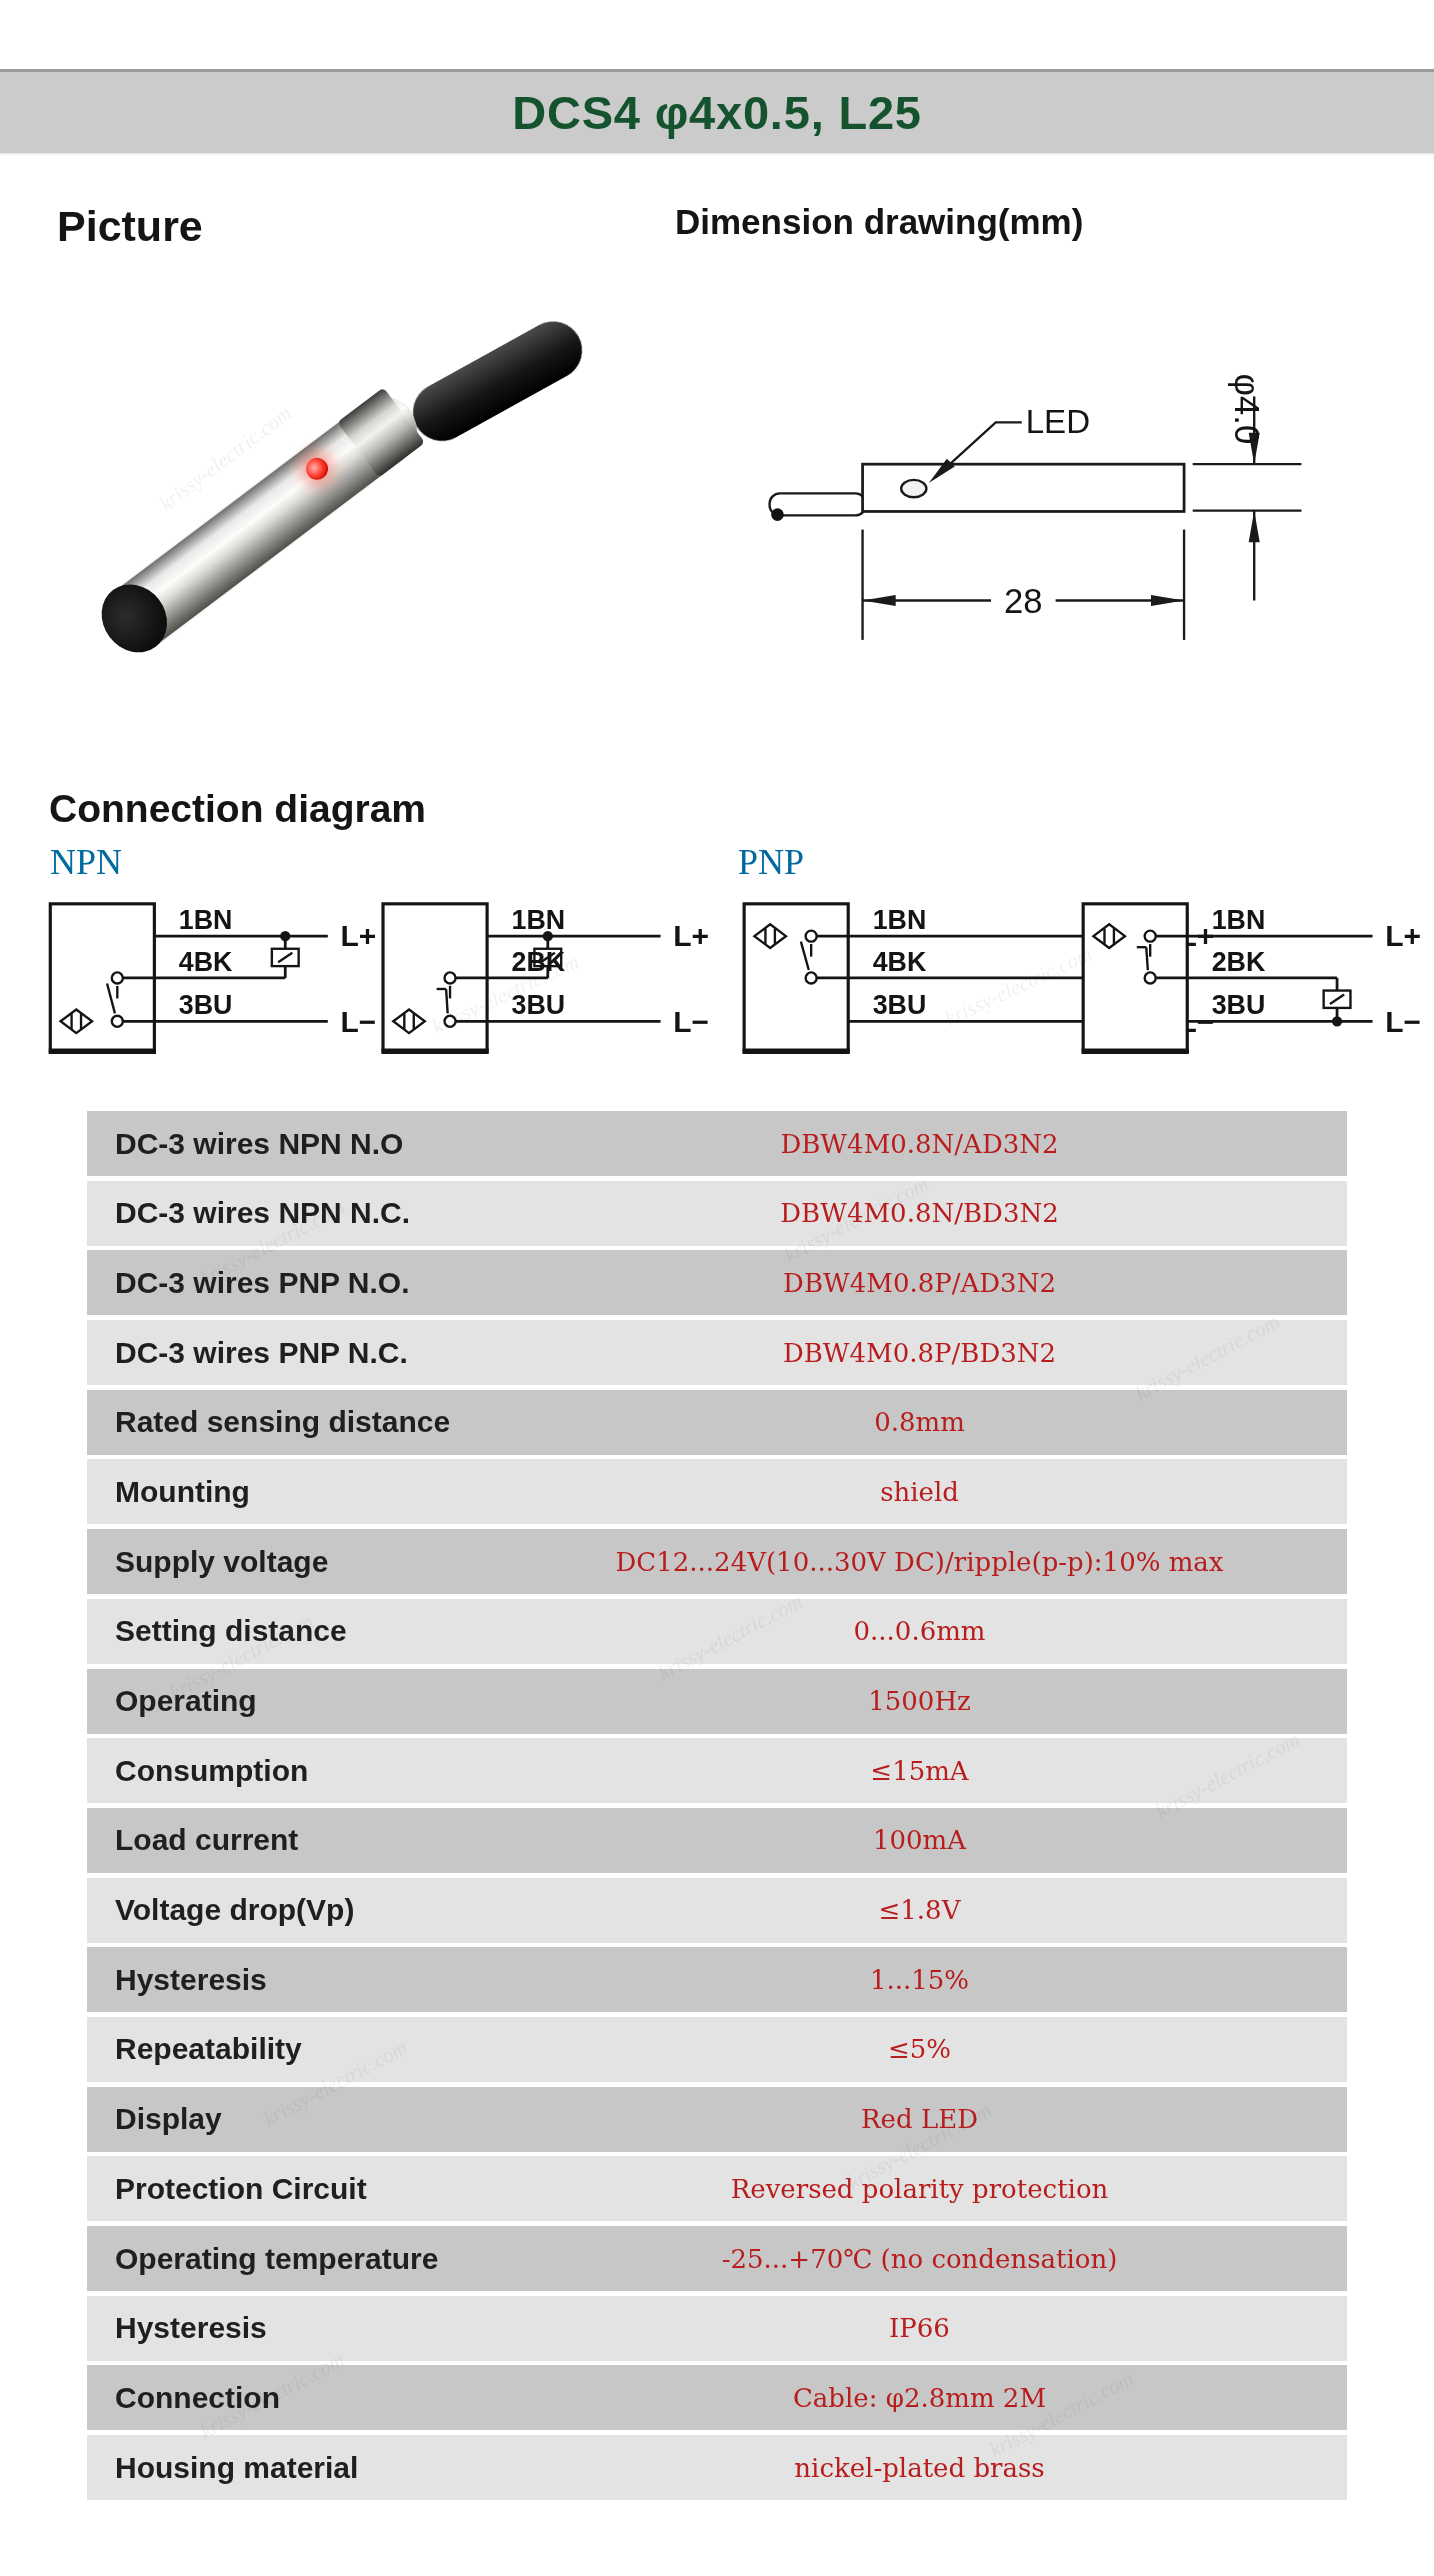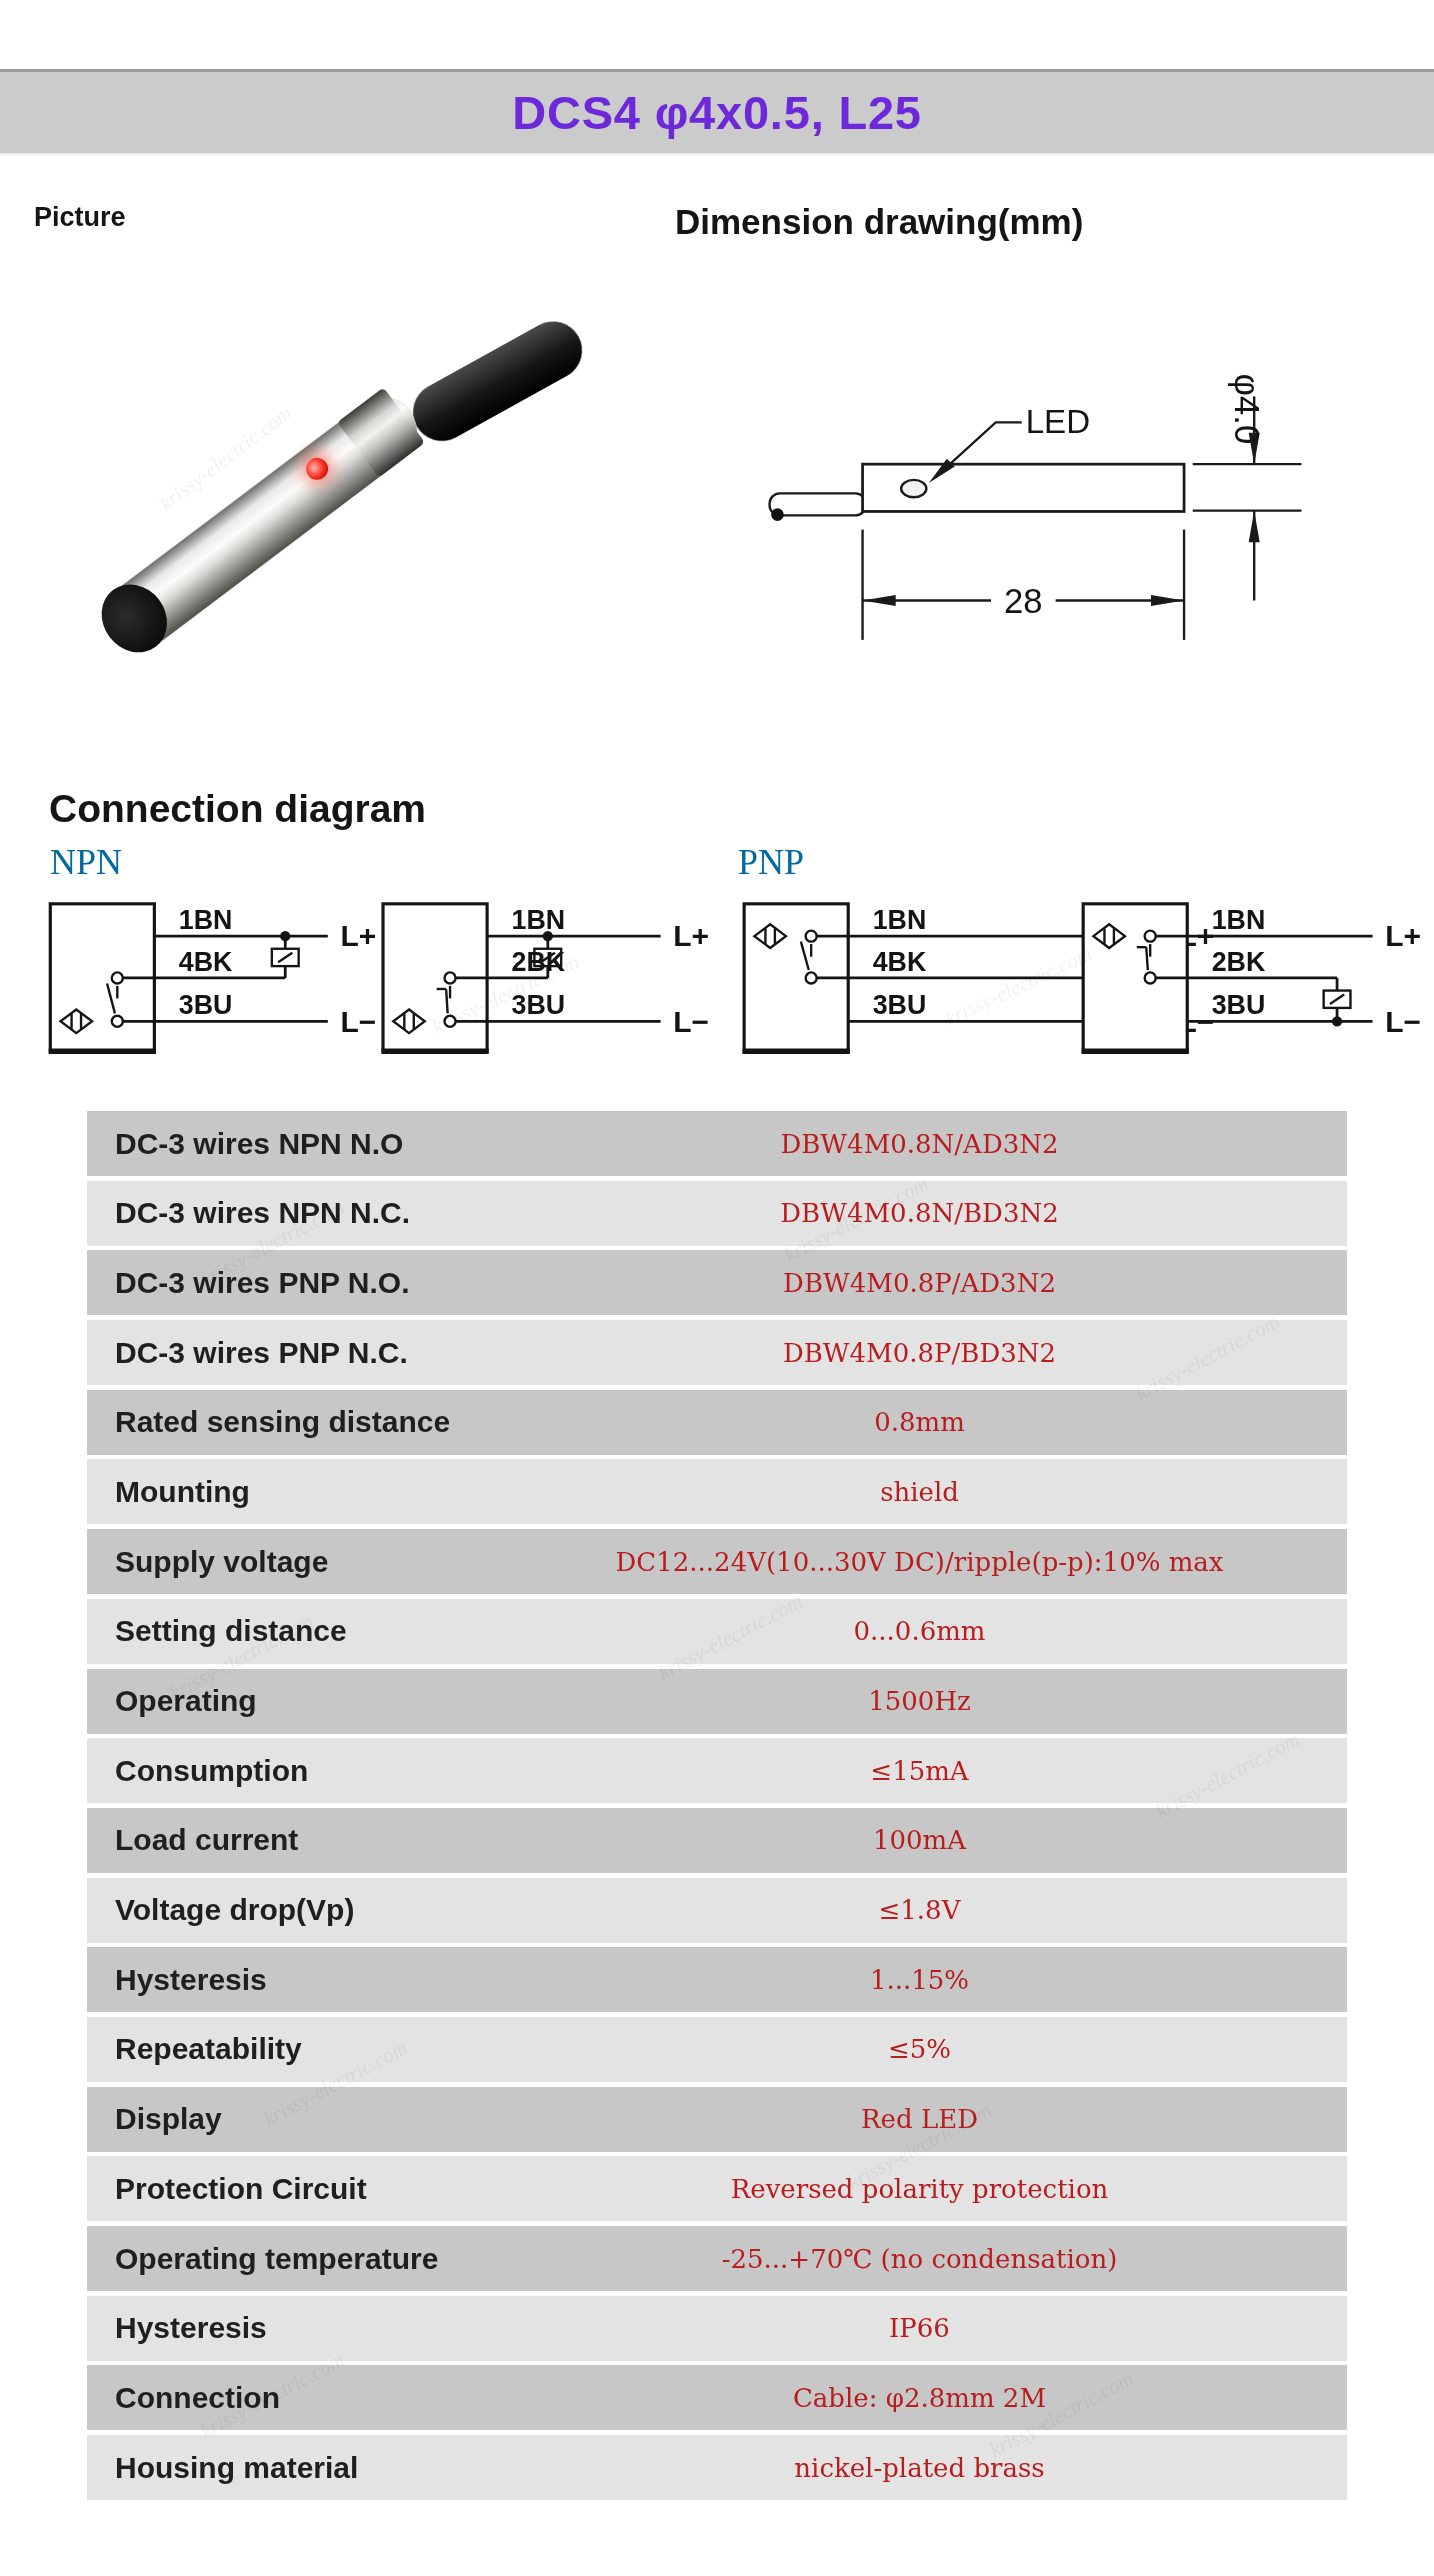--- a/index.html
+++ b/index.html
@@ -7,25 +7,25 @@
     width:1434px; height:2576px; position:relative; background:#ffffff;
     font-family:"Liberation Sans", sans-serif; overflow:hidden;
   }
   
   .titlebar {
     position:absolute; left:0; top:69px; width:1434px; height:84px;
     background:#cbcbcb; border-top:3.2px solid #9b9b9b; box-sizing:border-box;
     display:flex; align-items:center; justify-content:center;
     box-shadow:0 1.6px 0 #e9e9e9;
   }
-  .titlebar span { font-size:47px; font-weight:bold; color:#6d28d9; letter-spacing:0.8px; }
+  .titlebar span { font-size:47px; font-weight:bold; color:#14532d; letter-spacing:0.8px; }
 
   
   .sec { position:absolute; font-weight:bold; color:#151515; white-space:nowrap; }
-  #h-picture   { left:34px;  top:202px; font-size:27px; }
+  #h-picture   { left:57px;  top:202px; font-size:43px; }
   #h-dim       { left:675px; top:202px; font-size:35px; }
   #h-conn      { left:49px;  top:787px; font-size:39px; }
   .serif-lab   { position:absolute; font-family:"Liberation Serif", serif; font-size:36px; color:#0369a1; }
   #lab-npn     { left:50px;  top:841px; }
   #lab-pnp     { left:738px; top:841px; }
 
   
   .photo { position:absolute; left:75px; top:304px; width:521px; height:371px; }
   .barrel {
     position:absolute; left:32px; top:276px; width:371px; height:68px; border-radius:34px;

